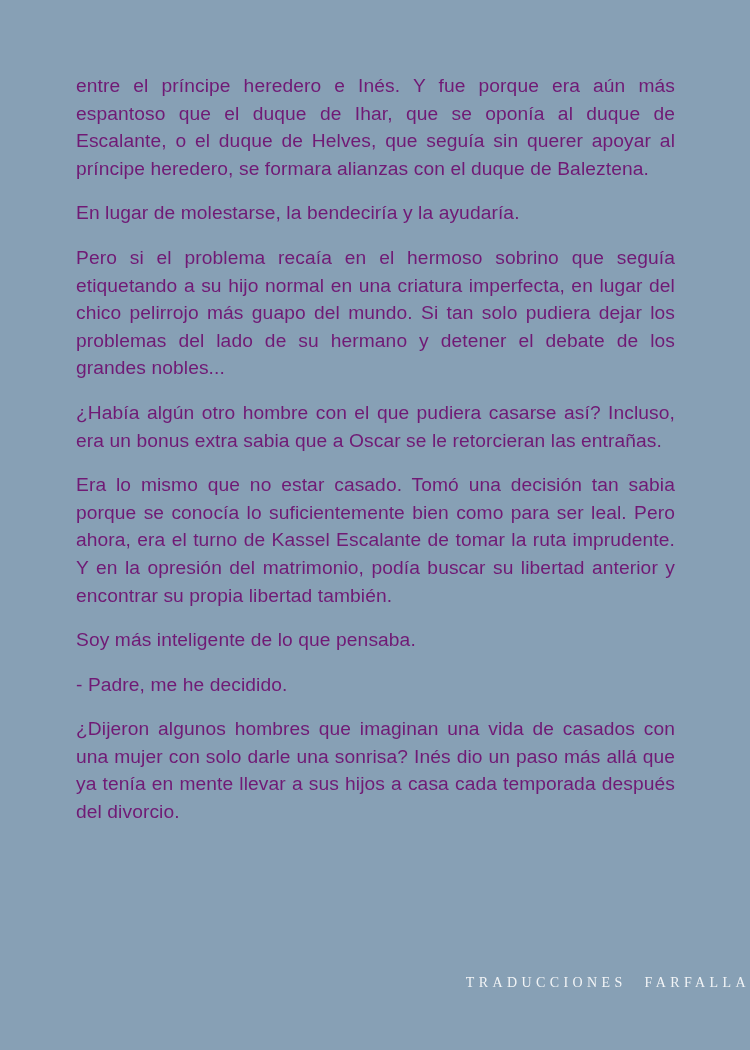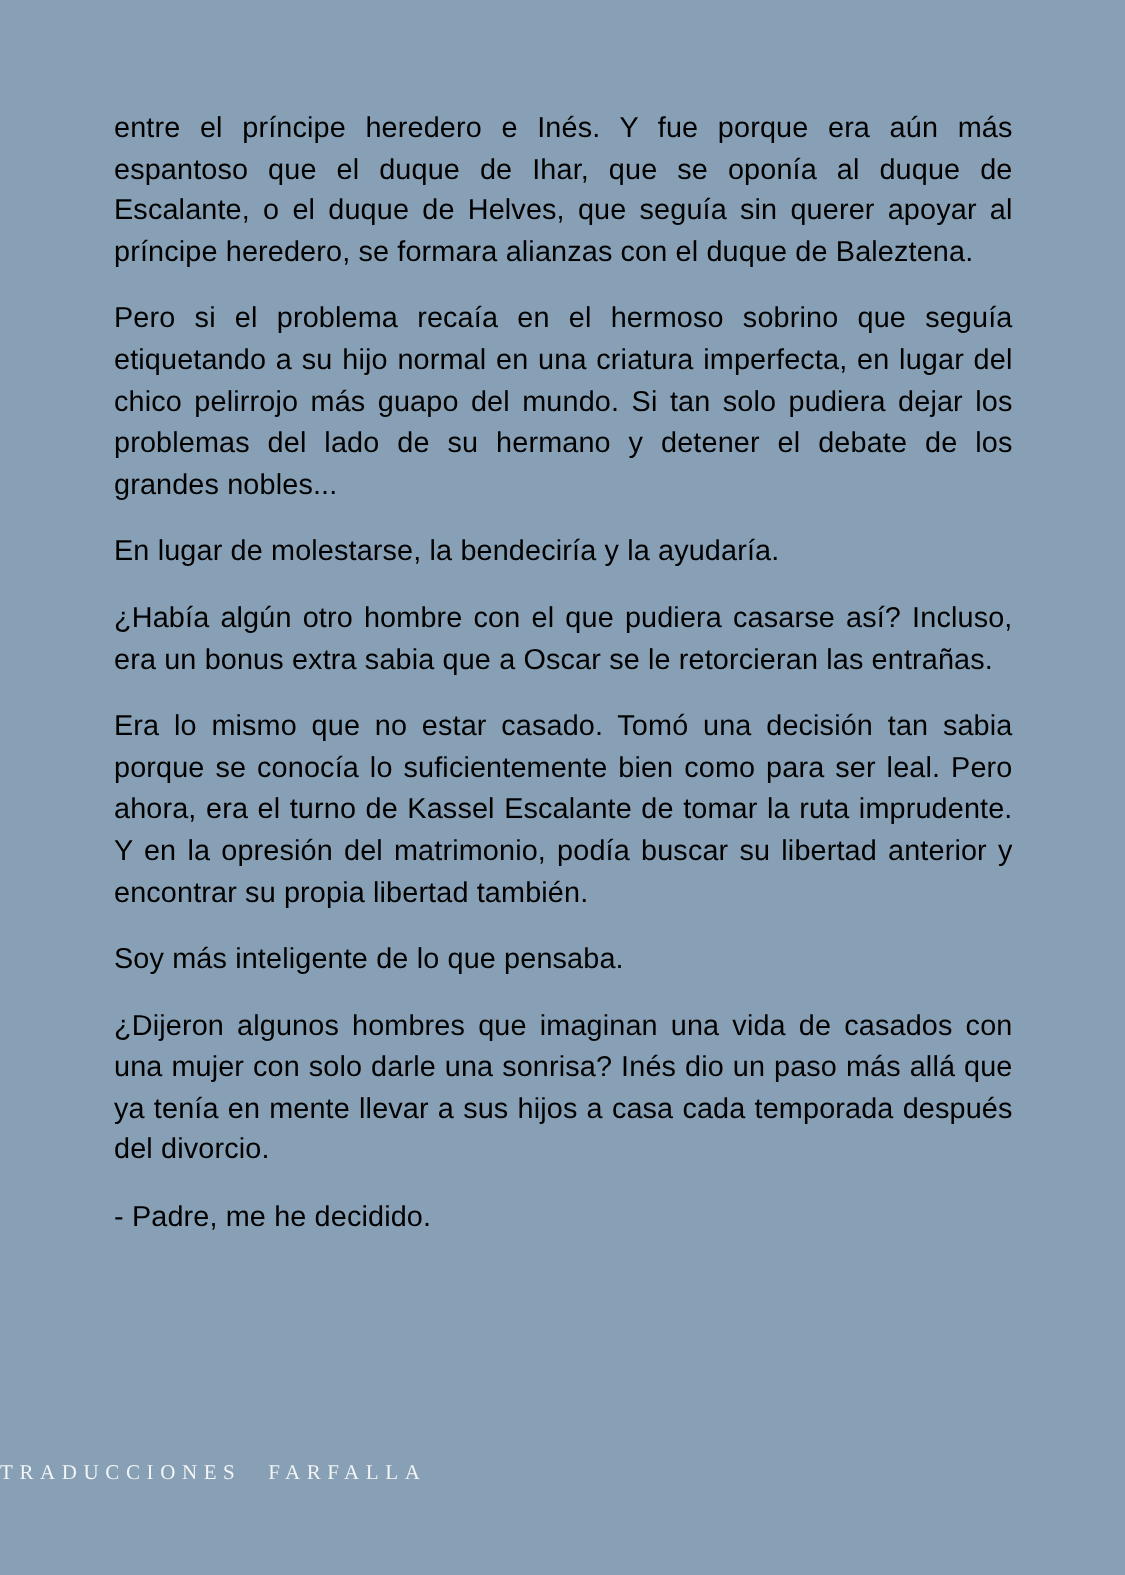--- a/index.html
+++ b/index.html
@@ -16,47 +16,47 @@
     .page {
       position: absolute;
       left: 76px;
       top: 72px;
       width: 599px;
     }
     .para {
       font-family: "Liberation Sans", "DejaVu Sans", sans-serif;
       font-size: 19.2px;
       line-height: 27.6px;
-      color: #000000;
+      color: #701a75;
       text-align: justify;
       margin: 0 0 17px 0;
       letter-spacing: 0.1px;
       hyphens: none;
     }
     .para.short { text-align: left; }
     .footer {
       position: absolute;
       left: 0;
       width: 750px;
       top: 975px;
-      text-align: left;
+      text-align: right;
       font-family: "Liberation Serif", "DejaVu Serif", serif;
       font-size: 14px;
       letter-spacing: 4.4px;
       color: #f2f4f6;
       word-spacing: 10px;
     }
   </style>
 </head>
 <body>
 
 <div class="page">
   <p class="para">entre el príncipe heredero e Inés. Y fue porque era aún más espantoso que el duque de Ihar, que se oponía al duque de Escalante, o el duque de Helves, que seguía sin querer apoyar al príncipe heredero, se formara alianzas con el duque de Baleztena.</p>
+  <p class="para short">En lugar de molestarse, la bendeciría y la ayudaría.</p>
   <p class="para">Pero si el problema recaía en el hermoso sobrino que seguía etiquetando a su hijo normal en una criatura imperfecta, en lugar del chico pelirrojo más guapo del mundo. Si tan solo pudiera dejar los problemas del lado de su hermano y detener el debate de los grandes nobles...</p>
-  <p class="para short">En lugar de molestarse, la bendeciría y la ayudaría.</p>
   <p class="para">¿Había algún otro hombre con el que pudiera casarse así? Incluso, era un bonus extra sabia que a Oscar se le retorcieran las entrañas.</p>
   <p class="para">Era lo mismo que no estar casado. Tomó una decisión tan sabia porque se conocía lo suficientemente bien como para ser leal. Pero ahora, era el turno de Kassel Escalante de tomar la ruta imprudente. Y en la opresión del matrimonio, podía buscar su libertad anterior y encontrar su propia libertad también.</p>
   <p class="para short">Soy más inteligente de lo que pensaba.</p>
+  <p class="para short">- Padre, me he decidido.</p>
   <p class="para">¿Dijeron algunos hombres que imaginan una vida de casados con una mujer con solo darle una sonrisa? Inés dio un paso más allá que ya tenía en mente llevar a sus hijos a casa cada temporada después del divorcio.</p>
-  <p class="para short">- Padre, me he decidido.</p>
 </div>
 
 <div class="footer">TRADUCCIONES FARFALLA</div>
 
 </body></html>

